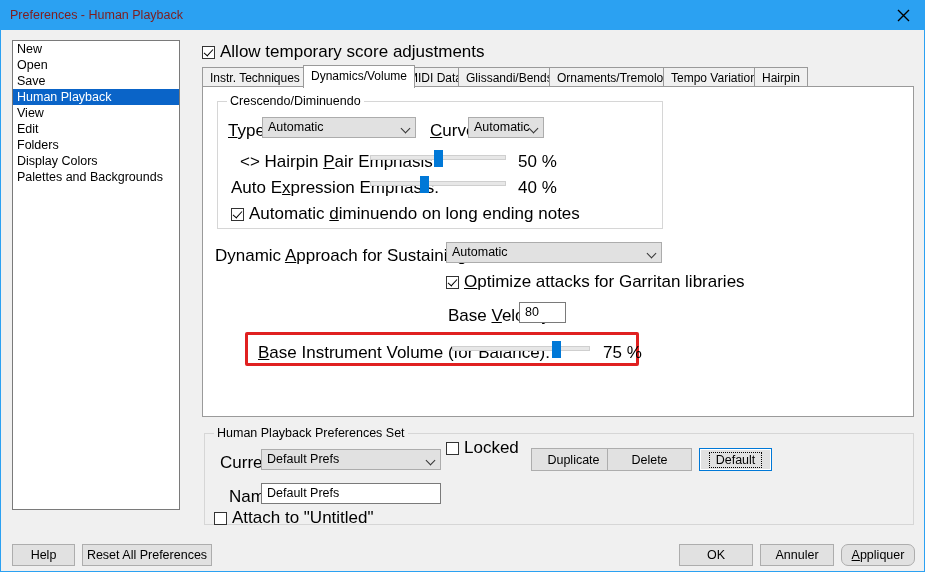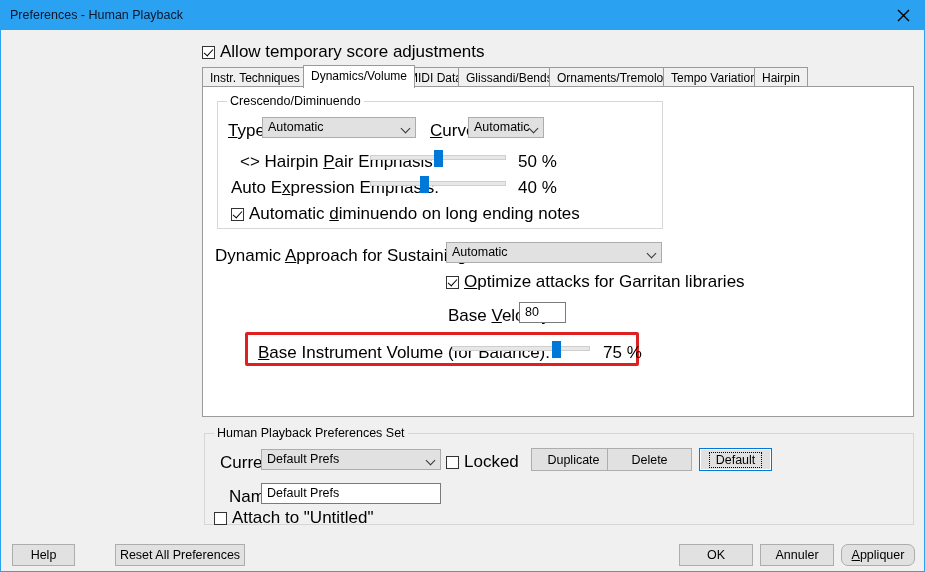--- a/index.html
+++ b/index.html
@@ -6,21 +6,21 @@
   body{
     width:925px;height:572px;overflow:hidden;
     font-family:"Liberation Sans", sans-serif;
     font-size:12px;color:#000;background:#f0f0f0;
     -webkit-font-smoothing:none;
   }
   .window{position:relative;width:925px;height:572px;background:#f0f0f0;border:1px solid #2ba1f2;box-sizing:border-box;}
 
   
   .titlebar{position:absolute;left:0;top:0;width:925px;height:29px;background:#2ba1f2;}
-  .title-text{position:absolute;left:9px;top:7px;font-size:12.5px;color:#0f172a;white-space:nowrap;}
+  .title-text{position:absolute;left:9px;top:7px;font-size:12.5px;color:#7f1d1d;white-space:nowrap;}
   .close-btn{position:absolute;right:0;top:0;width:46px;height:29px;display:flex;align-items:center;justify-content:center;cursor:pointer;}
   .close-btn svg{display:block;}
 
   
   .listbox{position:absolute;left:11px;top:39px;width:168px;height:470px;background:#fff;border:1px solid #7a7a7a;box-sizing:border-box;overflow:hidden;}
   .list-item{height:16px;line-height:16px;padding-left:4px;font-size:12.5px;white-space:nowrap;cursor:default;}
   .list-item.selected{background:#0a64c8;color:#fff;}
 
   
   .cb{display:inline-block;width:13px;height:13px;border:1px solid #333;background:#fff;box-sizing:border-box;position:relative;vertical-align:-2px;}
@@ -75,20 +75,31 @@
 
   <div class="titlebar" style="background: rgb(43, 161, 242);">
     <div class="title-text">Preferences - Human Playback</div>
     <div class="close-btn">
       <svg width="13" height="13" viewBox="0 0 13 13">
           <path d="M1 1 L12 12 M12 1 L1 12" stroke="#000" stroke-width="1.4"></path>
         </svg>
     </div>
   </div>
 
+  <div class="listbox">
+    <div class="list-item">New</div>
+    <div class="list-item">Open</div>
+    <div class="list-item">Save</div>
+    <div class="list-item selected">Human Playback</div>
+    <div class="list-item">View</div>
+    <div class="list-item">Edit</div>
+    <div class="list-item">Folders</div>
+    <div class="list-item">Display Colors</div>
+    <div class="list-item">Palettes and Backgrounds</div>
+  </div>
 
   <div class="allow-row">
     <span class="cb checked"></span><span class="lbl">Allow temporary score adjustments</span>
   </div>
 
   <div class="tabstrip">
     <div class="tab" style="left:0px;">Instr. Techniques</div>
     <div class="tab active" style="left:101px;">Dynamics/Volume</div>
     <div class="tab" style="left:198px;">MIDI Data</div>
     <div class="tab" style="left:256px;">Glissandi/Bends</div>
@@ -159,21 +170,21 @@
 
   <div class="group" style="left:203px;top:432px;width:710px;height:92px;">
     <div class="group-title greybg">Human Playback Preferences Set</div>
 
     <div class="lbl" style="position:absolute;left:15px;top:19px;">Current:</div>
     <div class="combo" style="left:56px;top:15px;width:180px;">
       <span class="val">Default Prefs</span>
       <span class="chev"></span>
     </div>
 
-    <div style="position:absolute;left:241px;top:18px;white-space:nowrap;cursor:pointer;text-align:right;">
+    <div style="position:absolute;left:241px;top:4px;white-space:nowrap;cursor:pointer;text-align:right;">
       <span class="cb"></span><span class="lbl" style="margin-left:5px;">Locked</span>
     </div>
 
     <div class="btn" style="left:310px;top:14px;width:85px;height:23px;margin-left:16px;">
         <span>Duplicate</span>
       </div>
     <div class="btn" style="left:402px;top:14px;width:85px;height:23px;">
         <span>Delete</span>
       </div>
     <div class="btn focus" style="left:494px;top:14px;width:73px;height:23px;">
@@ -186,21 +197,21 @@
     </div>
 
     <div style="position:absolute;left:9px;top:74px;white-space:nowrap;cursor:pointer;">
       <span class="cb"></span><span class="lbl" style="margin-left:5px;">Attach to "Untitled"</span>
     </div>
   </div>
 
   <div class="btn" style="left:11px;top:543px;width:63px;height:22px;">
       <span>Help</span>
     </div>
-  <div class="btn" style="left:81px;top:543px;width:130px;height:22px;margin-left:33px;">
+  <div class="btn" style="left:81px;top:543px;width:130px;height:22px;">
       <span>Reset All Preferences</span>
     </div>
   <div class="btn" style="left:678px;top:543px;width:74px;height:22px;">
       <span>OK</span>
     </div>
   <div class="btn" style="left:759px;top:543px;width:74px;height:22px;">
       <span>Annuler</span>
     </div>
   <div class="btn" style="left:840px;top:543px;width:74px;height:22px;border-radius:7px;">
       <span><u class="mn">A</u><span>ppliquer</span></span>

